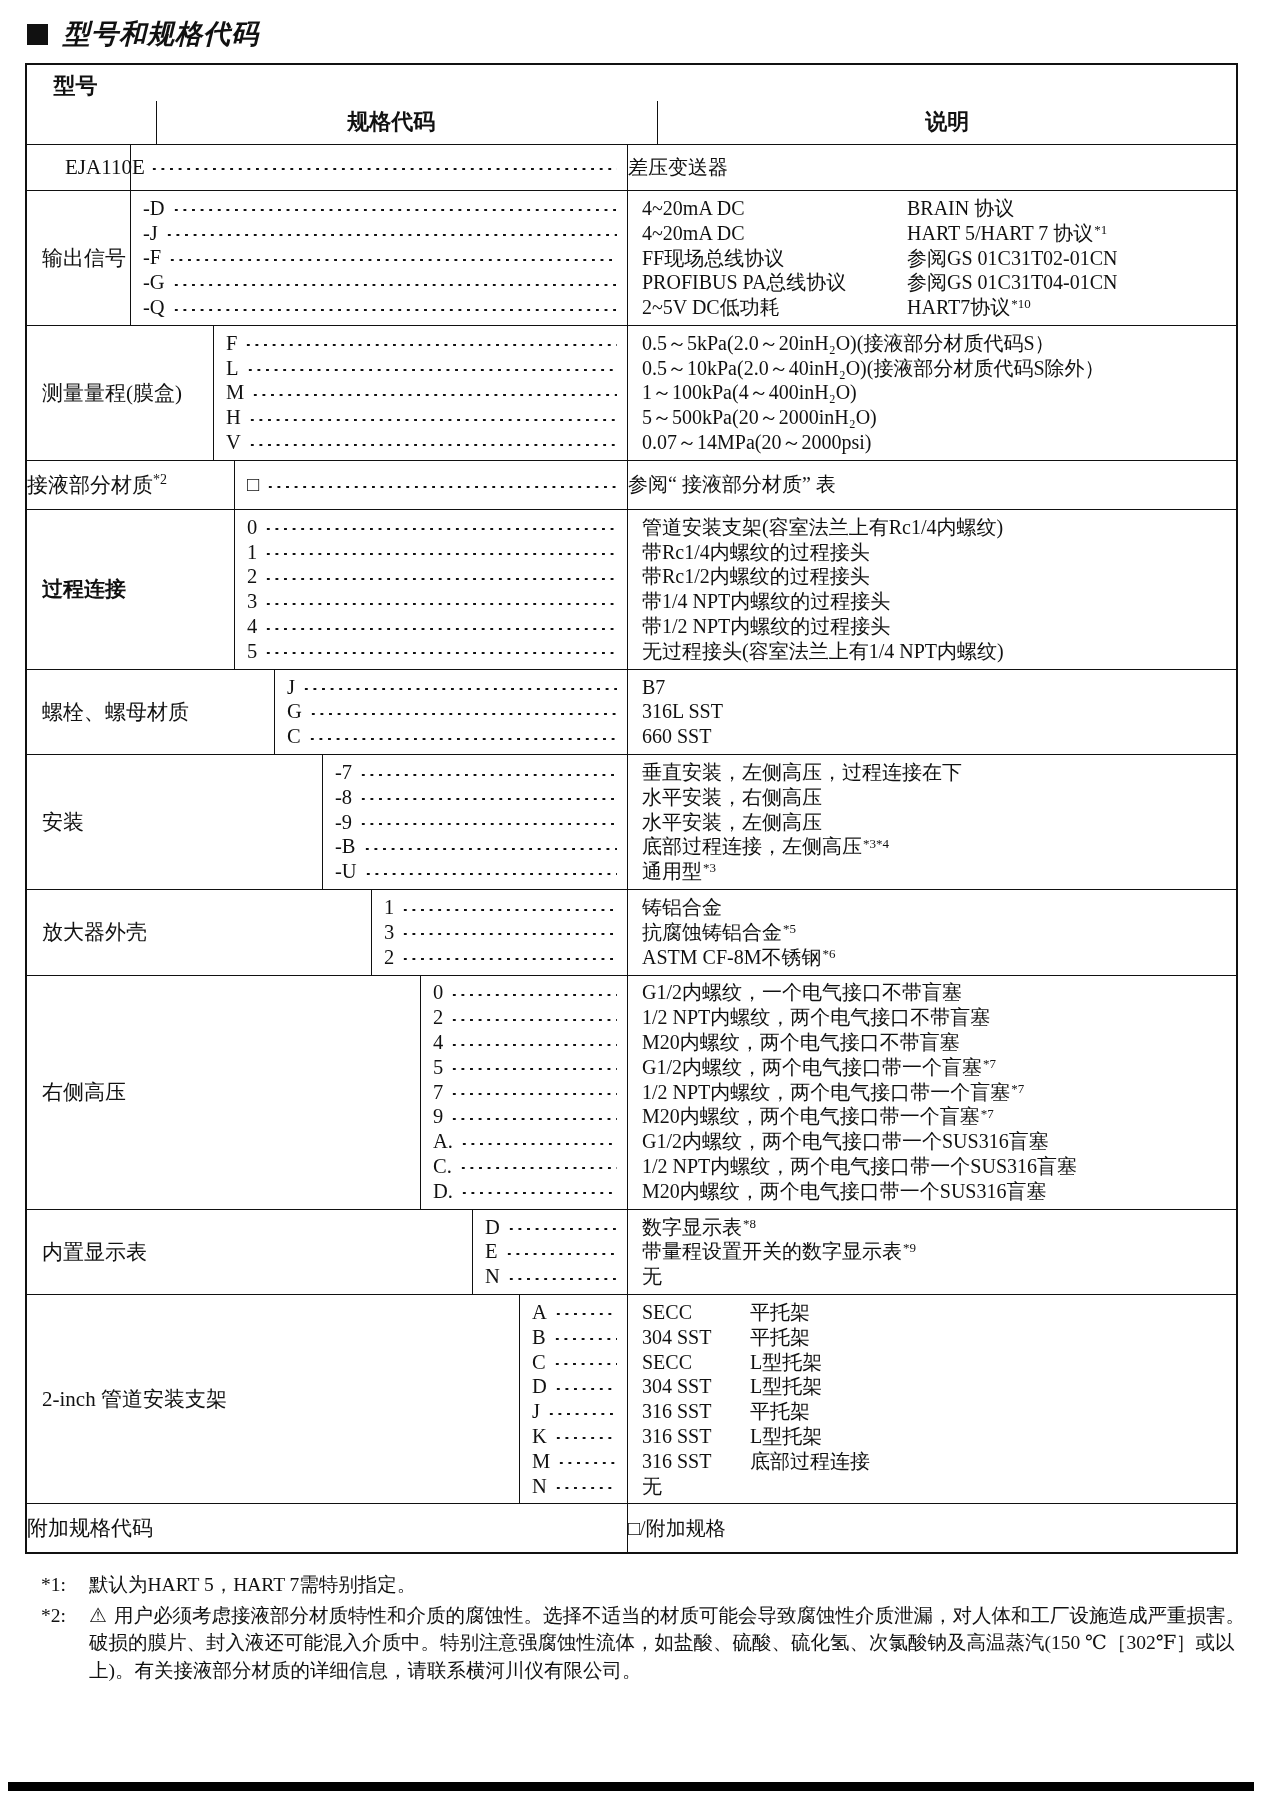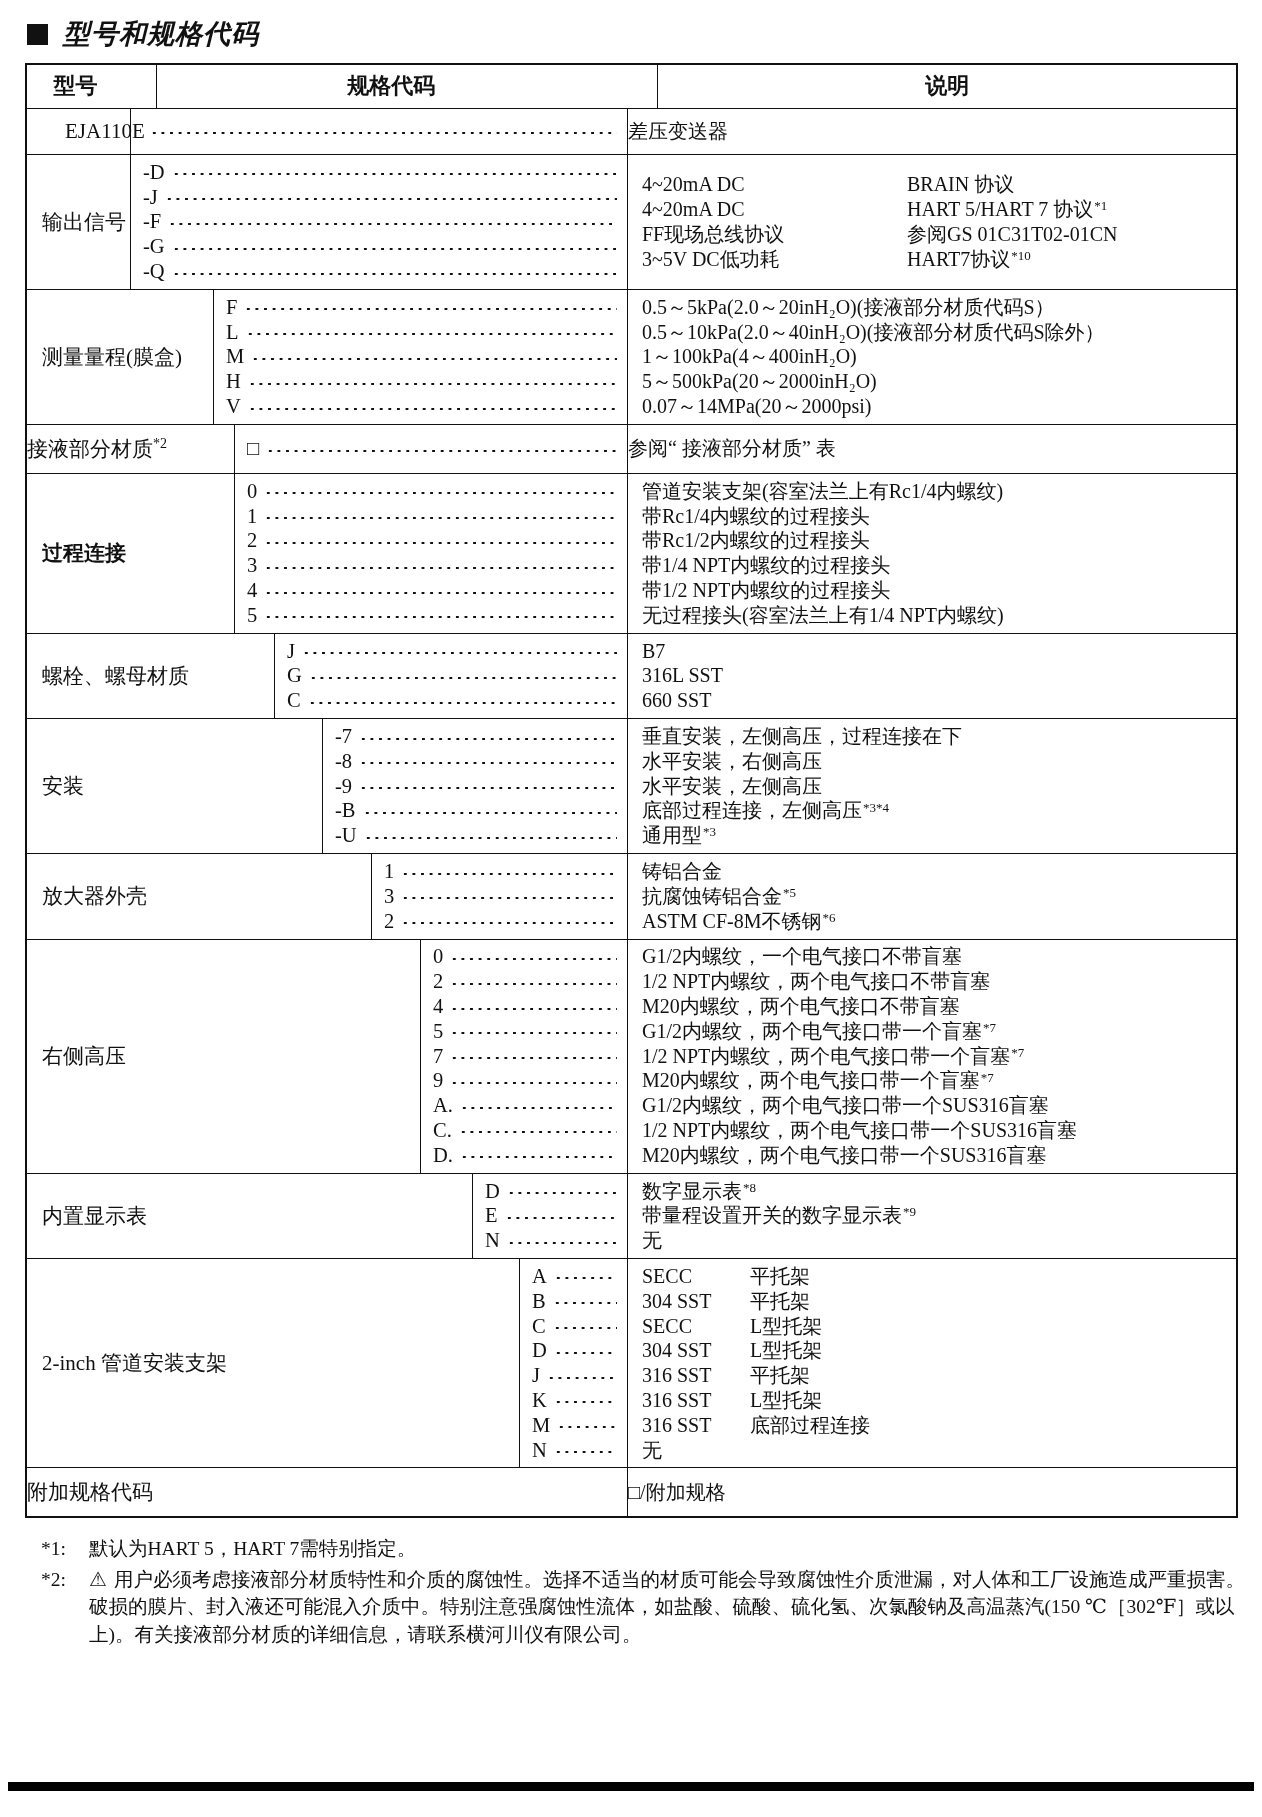--- a/index.html
+++ b/index.html
@@ -9,21 +9,21 @@
     font-family:"Liberation Serif","DejaVu Serif",serif;
     overflow:hidden; position:relative;
   }
   .title-row { display:flex; align-items:center; gap:15px; margin:6px 0 11px 2px;font-style:italic; }
   .sq { width:21px; height:21px; background:#111; flex:none; }
   .page-title { font-size:27px; font-weight:700; letter-spacing:1px; margin:0; }
 
   .spec-table { border:2.5px solid #111; width:1213px; box-sizing:border-box; }
   .hrow { display:flex;gap:32px; }
   .hcell { box-sizing:border-box; text-align:center; font-size:22px; font-weight:600; padding:6px 0 7px 0; }
-  .hcell + .hcell { border-left:1.5px solid #111; }
+  .hcell + .hcell { border-left:1.5px solid #111;margin-top:36px; }
 
   .row { display:flex; border-top:1.5px solid #111; align-items:stretch; }
   .cell { box-sizing:border-box; display:flex; flex-direction:column; justify-content:center; padding:5px 0; }
   .tall .cell { padding:10px 0; }
   .label-cell { padding-left:15px; font-size:21px; flex:none; justify-content:center; }
   .codes-cell { border-left:1.5px solid #111; flex:none; }
   .desc-cell  { border-left:1.5px solid #111; flex:1; padding-left:14px; padding-right:4px; min-width:0; }
 
   .line { height:24.8px; display:flex; align-items:center; font-size:20px; white-space:nowrap; }
   .code { padding-left:12px; font-size:20.5px; flex:none; }
@@ -109,21 +109,25 @@
         <div class="line">
           <span class="c1" style="min-width: 265px;">4~20mA DC</span>
           <span class="c2">HART 5/HART 7 协议</span>
           <span class="sup">*1</span>
         </div>
         <div class="line">
           <span class="c1" style="min-width: 265px;">FF现场总线协议</span>
           <span class="c2">参阅GS 01C31T02-01CN</span>
         </div>
         <div class="line">
-          <span class="c1" style="min-width: 265px;">3~5V DC低功耗</span>
+          <span class="c1" style="min-width: 265px;">PROFIBUS PA总线协议</span>
+          <span class="c2">参阅GS 01C31T04-01CN</span>
+        </div>
+        <div class="line">
+          <span class="c1" style="min-width: 265px;">2~5V DC低功耗</span>
           <span class="c2">HART7协议</span>
           <span class="sup">*10</span>
         </div>
       </div>
     </div>
     <div class="row">
       <div class="cell label-cell" style="width: 186px;">
         <span>测量量程(膜盒)</span>
       </div>
       <div class="cell codes-cell" style="width: 414px;">

